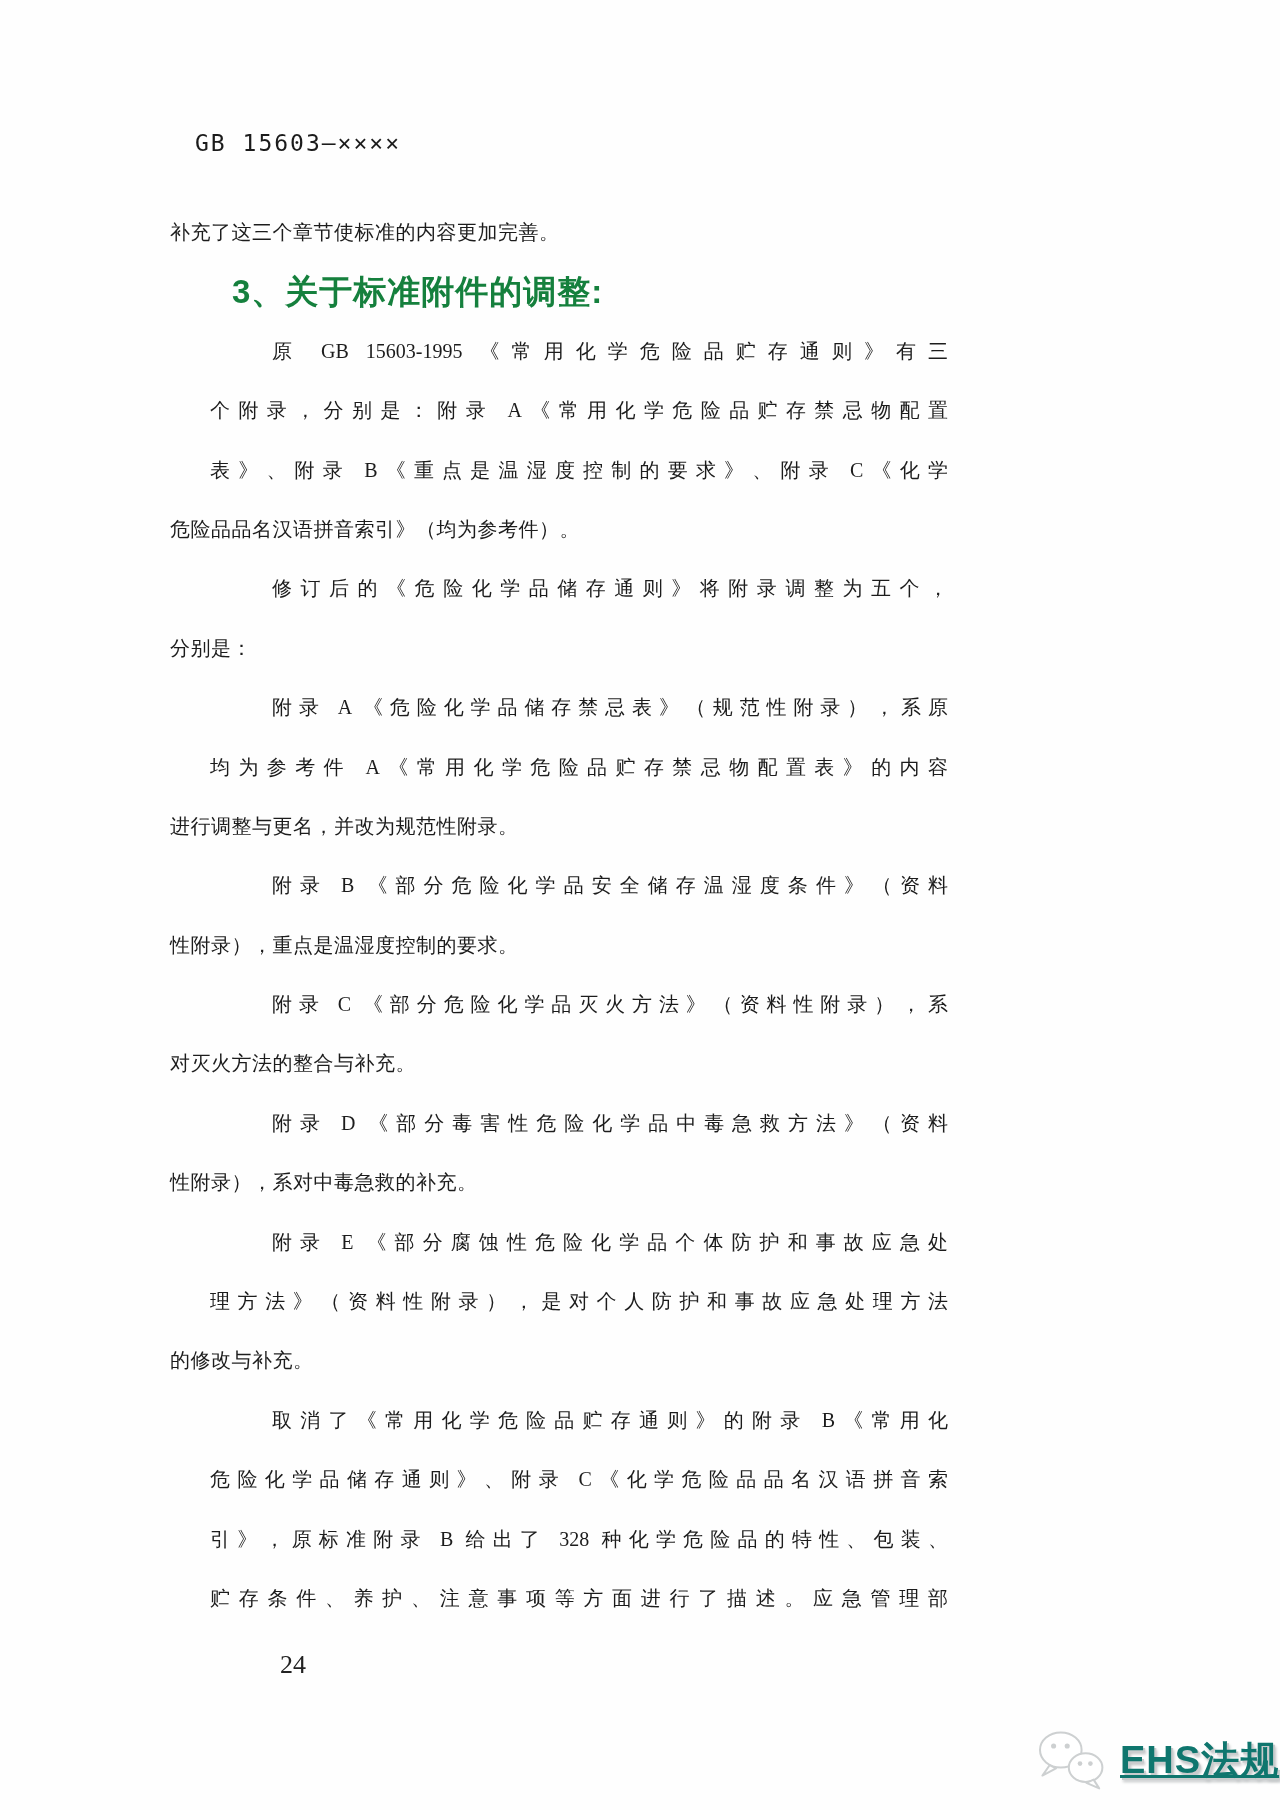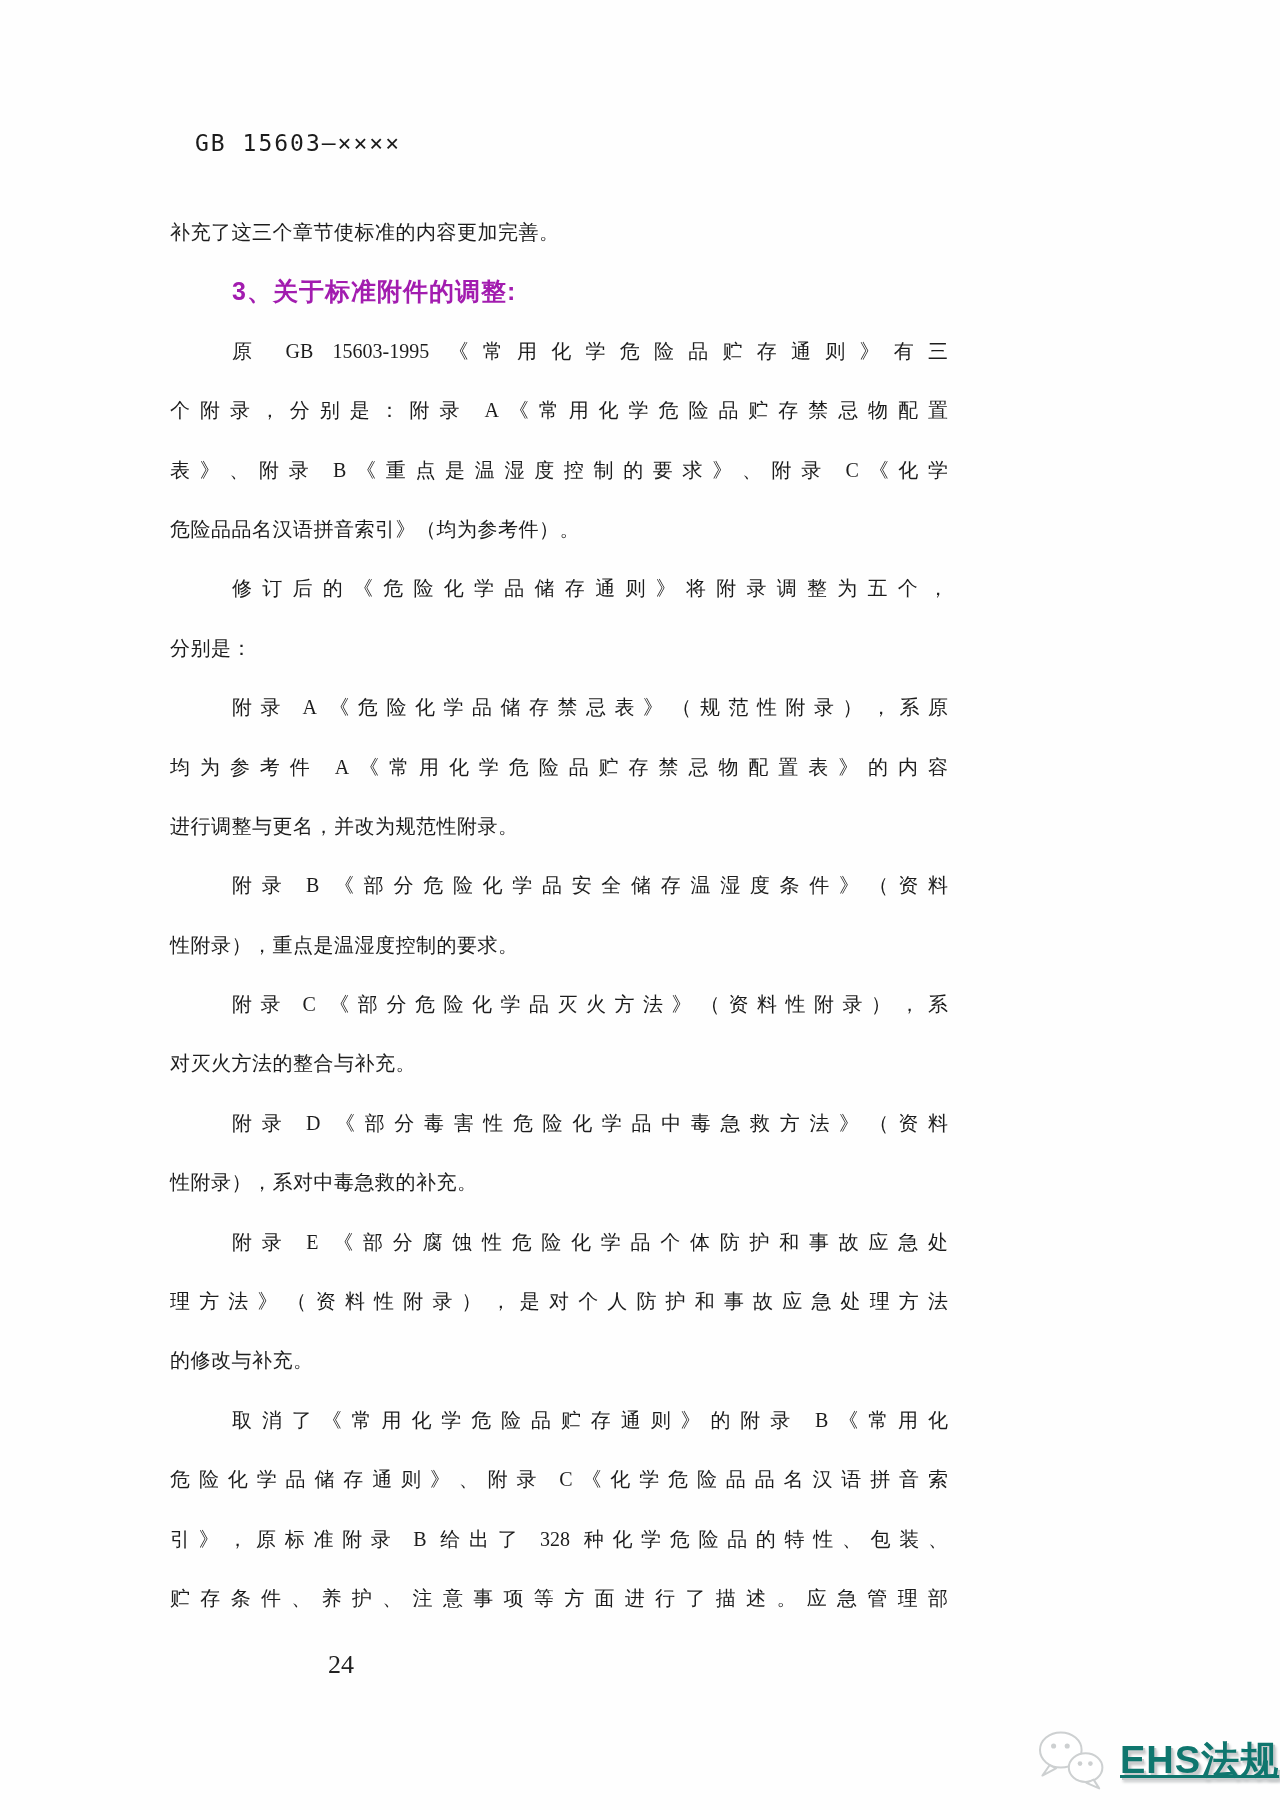--- a/index.html
+++ b/index.html
@@ -40,39 +40,39 @@
     text-align-last: left;
     white-space: nowrap;
     letter-spacing: 0.5px;
   }
   .line.justify {
     white-space: normal;
     text-align: justify;
     text-align-last: justify;
     text-justify: inter-character;
     letter-spacing: 0;
+    margin-left: 40px;
   }
   .line.indent {
     text-indent: 62px;
   }
   .line.heading {
     font-family: "Liberation Sans", "DejaVu Sans", sans-serif;
     font-weight: bold;
-    font-size: 25px;
-    color: #a21caf;
+    font-size: 33px;
+    color: #15803d;
     letter-spacing: 1px;
   }
   .page-number {
     position: absolute;
     left: 280px;
     top: 1650px;
     font-size: 26px;
     color: #222222;
     font-family: "Liberation Serif", "DejaVu Serif", serif;
-    margin-left: 48px;
   }
   .watermark {
     position: absolute;
     left: 1032px;
     top: 1726px;
     display: flex;
     align-items: center;
     gap: 8px;
   }
   .watermark-text {

